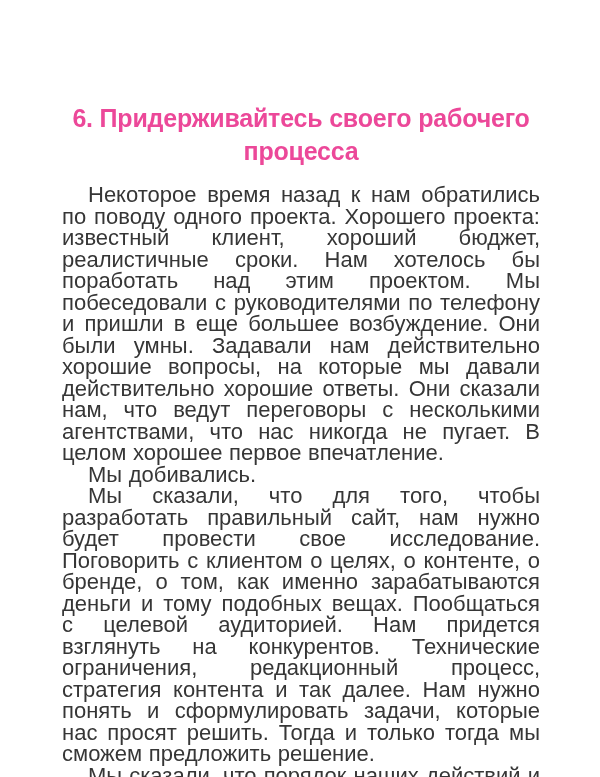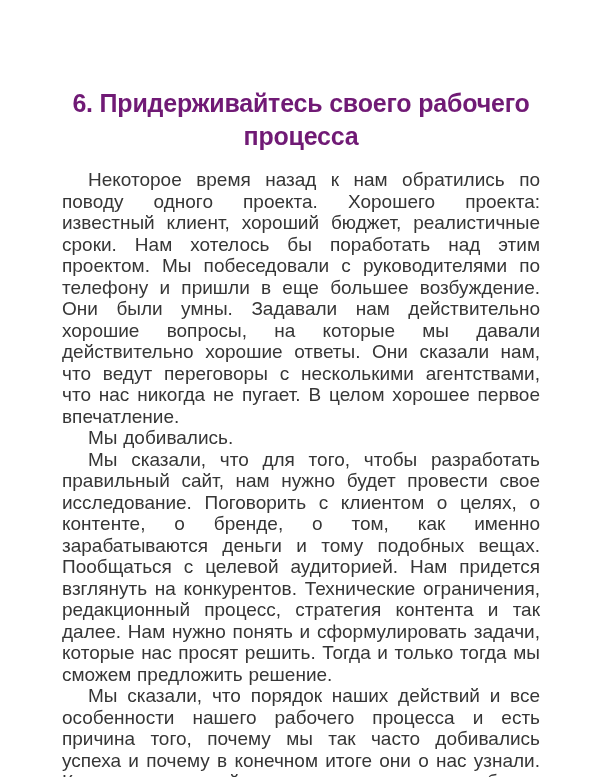--- a/index.html
+++ b/index.html
@@ -11,33 +11,33 @@
     position: relative;
     width: 600px;
     height: 777px;
     background: #ffffff;
     box-sizing: border-box;
     padding: 86px 60px 0 62px;
     font-family: "Liberation Sans", "DejaVu Sans", sans-serif;
     overflow: hidden;
   }
   .chapter-heading {
-    margin: 1px 0 16px 0;
+    margin: 16px 0 16px 0;
     text-align: center;
     font-size: 25px;
     line-height: 1.32;
     font-weight: 700;
-    color: #701a75;
+    color: #ec4899;
     letter-spacing: -0.2px;
   }
   .page-body p {
     margin: 0;
     text-align: justify;
     text-indent: 26px;
-    font-size: 19px;
+    font-size: 22px;
     line-height: 21.5px;
     color: #363636;
     word-spacing: 0.5px;
   }
 </style>
 </head>
 <body>
 
 <div class="book-page">
   <h1 class="chapter-heading">6. Придерживайтесь своего рабочего процесса</h1>

